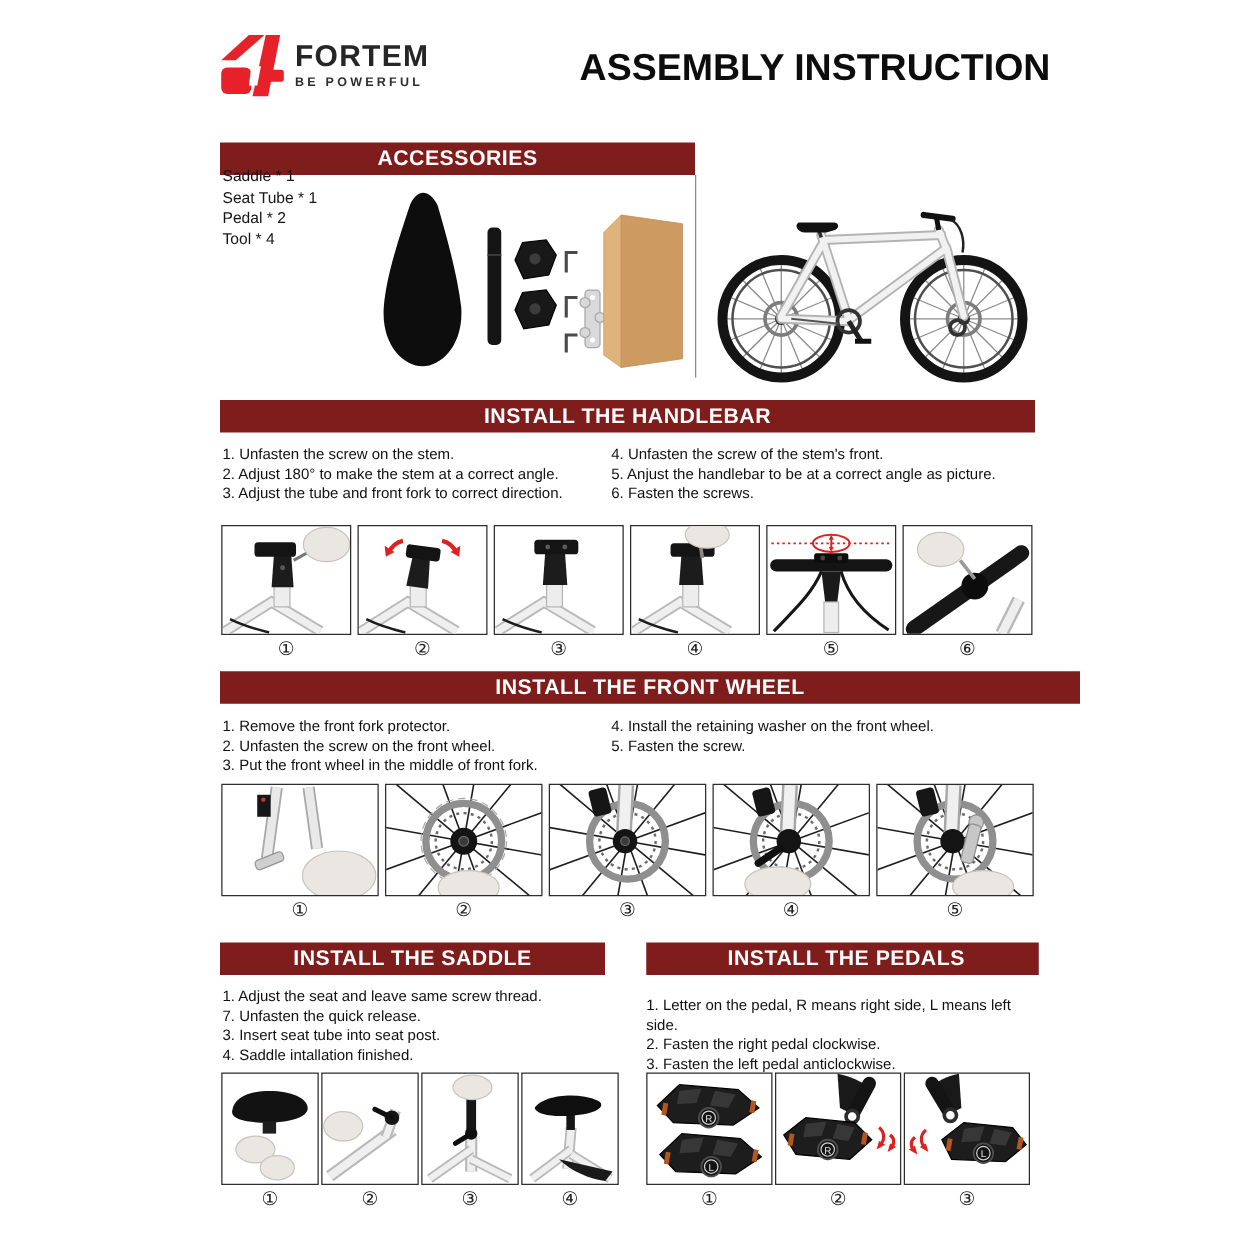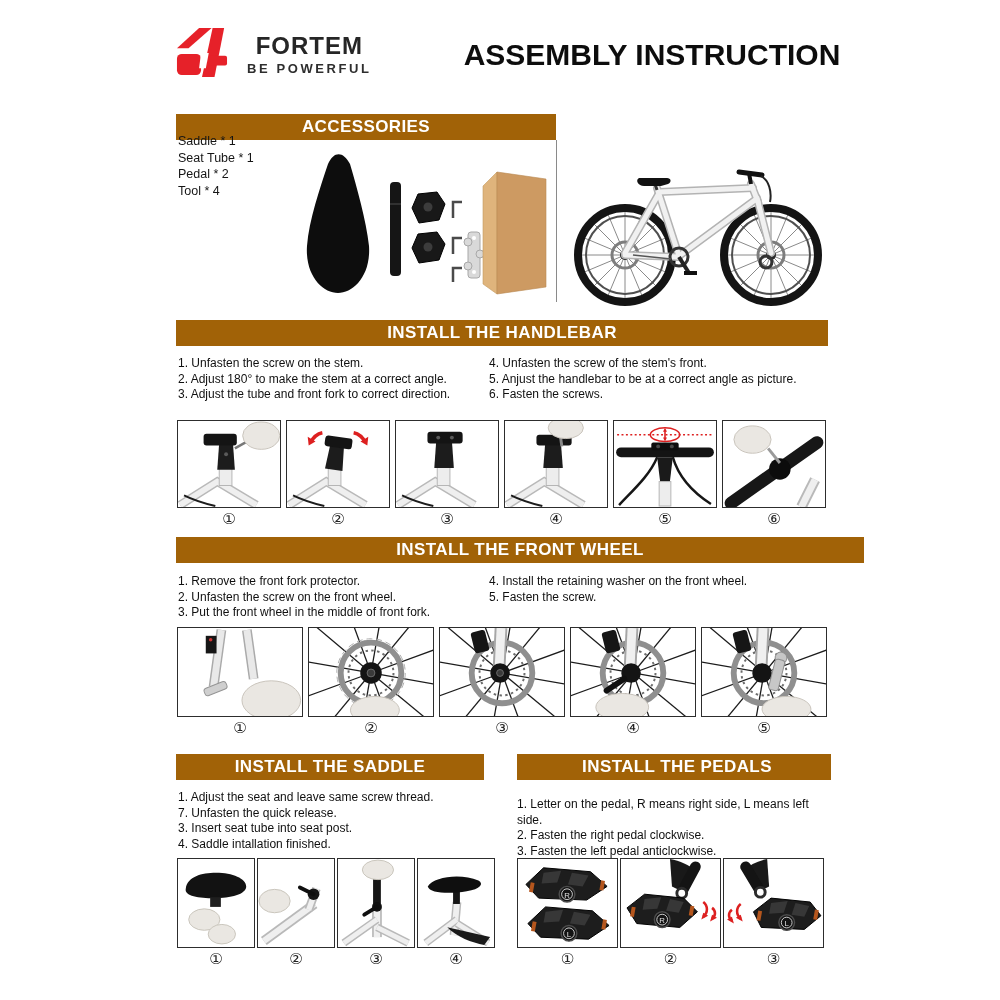--- a/index.html
+++ b/index.html
@@ -2,28 +2,28 @@
 <html><head>
 <meta charset="utf-8">
 <style>
   html,body{margin:0;padding:0;background:#fff;}
   .page{position:relative;width:1000px;height:1000px;background:#ffffff;overflow:hidden;
         font-family:"Liberation Sans",sans-serif;color:#111;}
 
   
   .logo{position:absolute;left:176px;top:26px;display:flex;align-items:flex-start;}
   .logo-mark{width:52px;height:52px;}
-  .logo-text{margin-left:19px;padding-top:9px;text-align:center;}
+  .logo-text{margin-left:8px;padding-top:9px;}
   .brand{font-size:24px;font-weight:bold;color:#262626;letter-spacing:1px;line-height:22px;}
-  .tagline{font-size:13px;font-weight:bold;letter-spacing:2.6px;color:#2e2e2e;margin-top:4px;}
+  .tagline{font-size:10px;font-weight:bold;letter-spacing:2.6px;color:#2e2e2e;margin-top:4px;}
   .title{position:absolute;left:430px;top:26px;width:420px;margin:12px;text-align:center;
          font-size:30px;font-weight:bold;color:#0d0d0d;letter-spacing:0px;}
 
   
-  .banner{position:absolute;background:#a16207;color:#fff;font-weight:bold;text-align:center;
+  .banner{position:absolute;background:#7f1d1d;color:#fff;font-weight:bold;text-align:center;
           font-size:17px;height:26px;line-height:26px;letter-spacing:.4px;}
   .b-acc{left:176px;top:114px;width:380px;}
   .b-hb{left:176px;top:320px;width:652px;}
   .b-fw{left:176px;top:537px;width:688px;}
   .b-sd{left:176px;top:754px;width:308px;}
   .b-pd{left:517px;top:754px;width:308px;padding-left:6px;}
 
   .acc-list{position:absolute;left:178px;top:133px;font-size:12.5px;line-height:16.5px;color:#151515;}
   .steps{position:absolute;font-size:12px;line-height:15.5px;color:#101010;}
   .s-hb-l{left:178px;top:356px;width:305px;}

